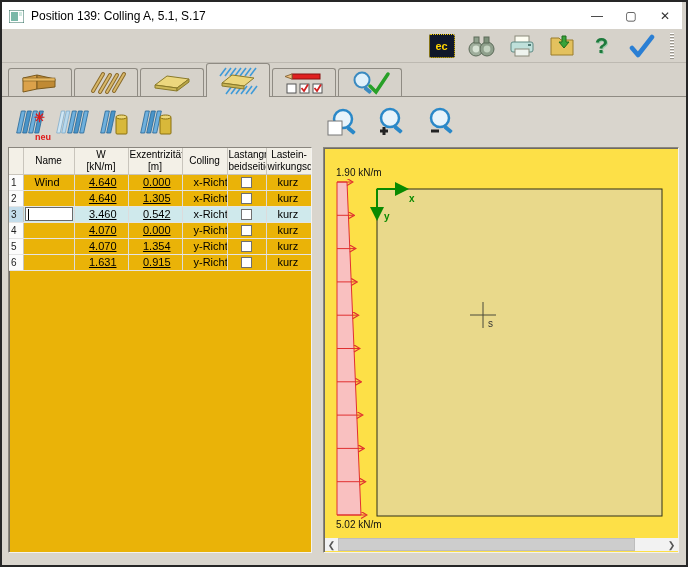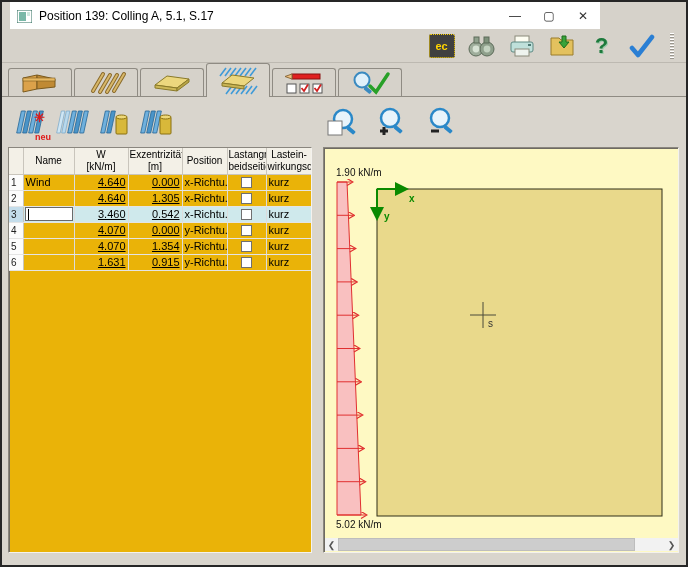--- a/index.html
+++ b/index.html
@@ -1,56 +1,56 @@
 <!DOCTYPE html>
 <html><head>
 <meta charset="utf-8">
 <style>
   html,body{margin:0;padding:0;background:#888;}
   *{box-sizing:border-box;font-family:"Liberation Sans",sans-serif;}
   .window{position:relative;width:688px;height:567px;background:#d6d2ca;border:2px solid #262626;overflow:hidden;}
   
-  .titlebar{position:absolute;left:8px;top:0;width:590px;height:27px;background:#ffffff;display:flex;align-items:center;}
+  .titlebar{position:absolute;left:0;top:0;width:680px;height:27px;background:#ffffff;display:flex;align-items:center;}
   .title-icon{width:15px;height:13px;margin-left:7px;display:inline-block;}
   .title-text{font-size:12px;color:#000;margin-left:7px;flex:1;white-space:nowrap;overflow:hidden;}
   .win-controls{display:flex;height:100%;}
   .win-btn{width:34px;height:100%;display:flex;align-items:center;justify-content:center;font-size:12px;color:#333;cursor:default;}
   
   .toolbar{position:absolute;left:0;top:27px;width:684px;height:34px;background:#d6d2ca;border-bottom:1px solid #bdb9b1;display:flex;align-items:center;justify-content:flex-end;padding-right:12px;gap:13px;}
   .tb-btn{width:27px;height:27px;display:flex;align-items:center;justify-content:center;}
-  .ec-badge{width:26px;height:24px;background:#404040;border:1px dotted #ffd400;border-radius:2px;color:#ffd400;font-size:11px;font-weight:bold;display:flex;align-items:center;justify-content:center;}
+  .ec-badge{width:26px;height:24px;background:#0f172a;border:1px dotted #ffd400;border-radius:2px;color:#ffd400;font-size:11px;font-weight:bold;display:flex;align-items:center;justify-content:center;}
   .q-glyph{font-size:22px;font-weight:bold;color:#1d7a3c;text-shadow:1px 1px 0 #9ac7a8;}
   .gripper{width:4px;height:26px;background:repeating-linear-gradient(to bottom,#fff 0 1px,#9a968e 1px 2px,transparent 2px 3px);margin-left:2px;}
   
   .tabbar{position:absolute;left:6px;top:61px;height:34px;display:flex;align-items:flex-end;}
   .tab{width:64px;height:29px;background:#d6d2ca;border:1px solid #8f8b83;border-bottom:none;border-radius:3px 3px 0 0;margin-right:2px;display:flex;align-items:center;justify-content:center;position:relative;}
   .tab.active{height:34px;background:#d9d5cd;z-index:3;box-shadow:0 2px 0 #d9d5cd;}
   .content-frame{position:absolute;left:0;top:94px;width:684px;height:469px;background:#d9d5cd;border-top:1px solid #8f8b83;}
   
   .ltb-btn{position:absolute;width:38px;height:34px;top:9px;display:flex;align-items:center;justify-content:center;}
   .neu-tag{position:absolute;right:-1px;bottom:-2px;color:#e01818;font-size:9px;font-weight:bold;}
   
   .table-panel{position:absolute;left:6px;top:50px;width:304px;height:406px;background:#eab308;border:1px solid #8a867e;border-right-color:#f4f2ee;border-bottom-color:#f4f2ee;box-shadow:inset 1px 1px 0 #6e6a62;overflow:hidden;}
   table.grid{border-collapse:collapse;table-layout:fixed;width:303px;}
   table.grid col.c0{width:14px}table.grid col.c1{width:51px}table.grid col.c2{width:54px}
   table.grid col.c3{width:54px}table.grid col.c4{width:45px}table.grid col.c5{width:39px}table.grid col.c6{width:46px}
   th.hcell{background:#f3f0e7;font-size:10px;font-weight:normal;color:#000;border:1px solid #c9c5bc;border-top:none;height:26px;white-space:pre-line;overflow:hidden;text-align:center;line-height:12px;padding:0 1px;}
   th.hcell.rn{border-left:none;}
-  td{font-size:11px;color:#000;height:16px;border-right:1px solid #dcdcdc;border-bottom:1px solid #e4e4e4;padding:0 2px;white-space:nowrap;overflow:hidden;}
+  td{font-size:11px;color:#000;height:16px;border-right:1px solid #dcdcdc;border-bottom:1px solid #e4e4e4;padding:0 11px;white-space:nowrap;overflow:hidden;}
   td.rn{color:#222;font-size:10px;text-align:left;padding:0 2px;border-right:1px solid #c9c5bc;background:#fcfcfc;}
   td.num{text-align:right;text-decoration:underline;}
   td.ctr{text-align:center;padding:0;}
   tr.sel td{background:#cfe9ec;}
   tr.sel td.rn{background:#c4ddeb;}
   .chk{display:inline-block;width:11px;height:11px;border:1px solid #707070;background:#fff;vertical-align:middle;}
   .editbox{width:100%;height:14px;background:#fff;border:1px solid #6a6a6a;display:flex;align-items:center;padding-left:2px;}
   .caret{width:1px;height:11px;background:#000;animation:blink 1s steps(1) infinite;}
   @keyframes blink{50%{opacity:0;}}
   
-  .draw-panel{position:absolute;left:321px;top:50px;width:356px;height:406px;background:#fef9c3;border:1px solid #8a867e;border-right-color:#f4f2ee;border-bottom-color:#f4f2ee;box-shadow:inset 1px 1px 0 #6e6a62;overflow:hidden;}
+  .draw-panel{position:absolute;left:321px;top:50px;width:356px;height:406px;background:#fde047;border:1px solid #8a867e;border-right-color:#f4f2ee;border-bottom-color:#f4f2ee;box-shadow:inset 1px 1px 0 #6e6a62;overflow:hidden;}
   .dlabel{position:absolute;font-size:10px;color:#111;white-space:nowrap;}
   .axlabel{position:absolute;font-size:10px;font-weight:bold;color:#0a8a00;}
   .slabel{position:absolute;font-size:10px;color:#333;}
   .hscroll{position:absolute;left:1px;bottom:1px;width:353px;height:13px;background:#f2f2f2;display:flex;align-items:center;}
   .sc-btn{width:13px;height:13px;font-size:9px;color:#555;display:flex;align-items:center;justify-content:center;background:#f2f2f2;}
   .sc-track{position:relative;flex:1;height:13px;}
   .sc-thumb{position:absolute;left:0;top:0;width:297px;height:13px;background:#cdcdcd;border:1px solid #bdbdbd;}
 </style>
 </head>
 <body>
@@ -264,21 +264,21 @@
             <col class="c6">
           </colgroup>
         <tbody>
             <tr>
           <th class="hcell rn"></th>
           <th class="hcell">Name</th>
           <th class="hcell">W
 [kN/m]</th>
           <th class="hcell">Exzentrizität
 [m]</th>
-          <th class="hcell">Position</th>
+          <th class="hcell">Colling</th>
           <th class="hcell">Lastangriff
 beidseitig</th>
           <th class="hcell">Lastein-
 wirkungsdauer</th>
         </tr>
         <tr>
           <td class="rn">1</td>
           <td>Wind</td>
           <td class="num">4.640</td>
           <td class="num">0.000</td>

